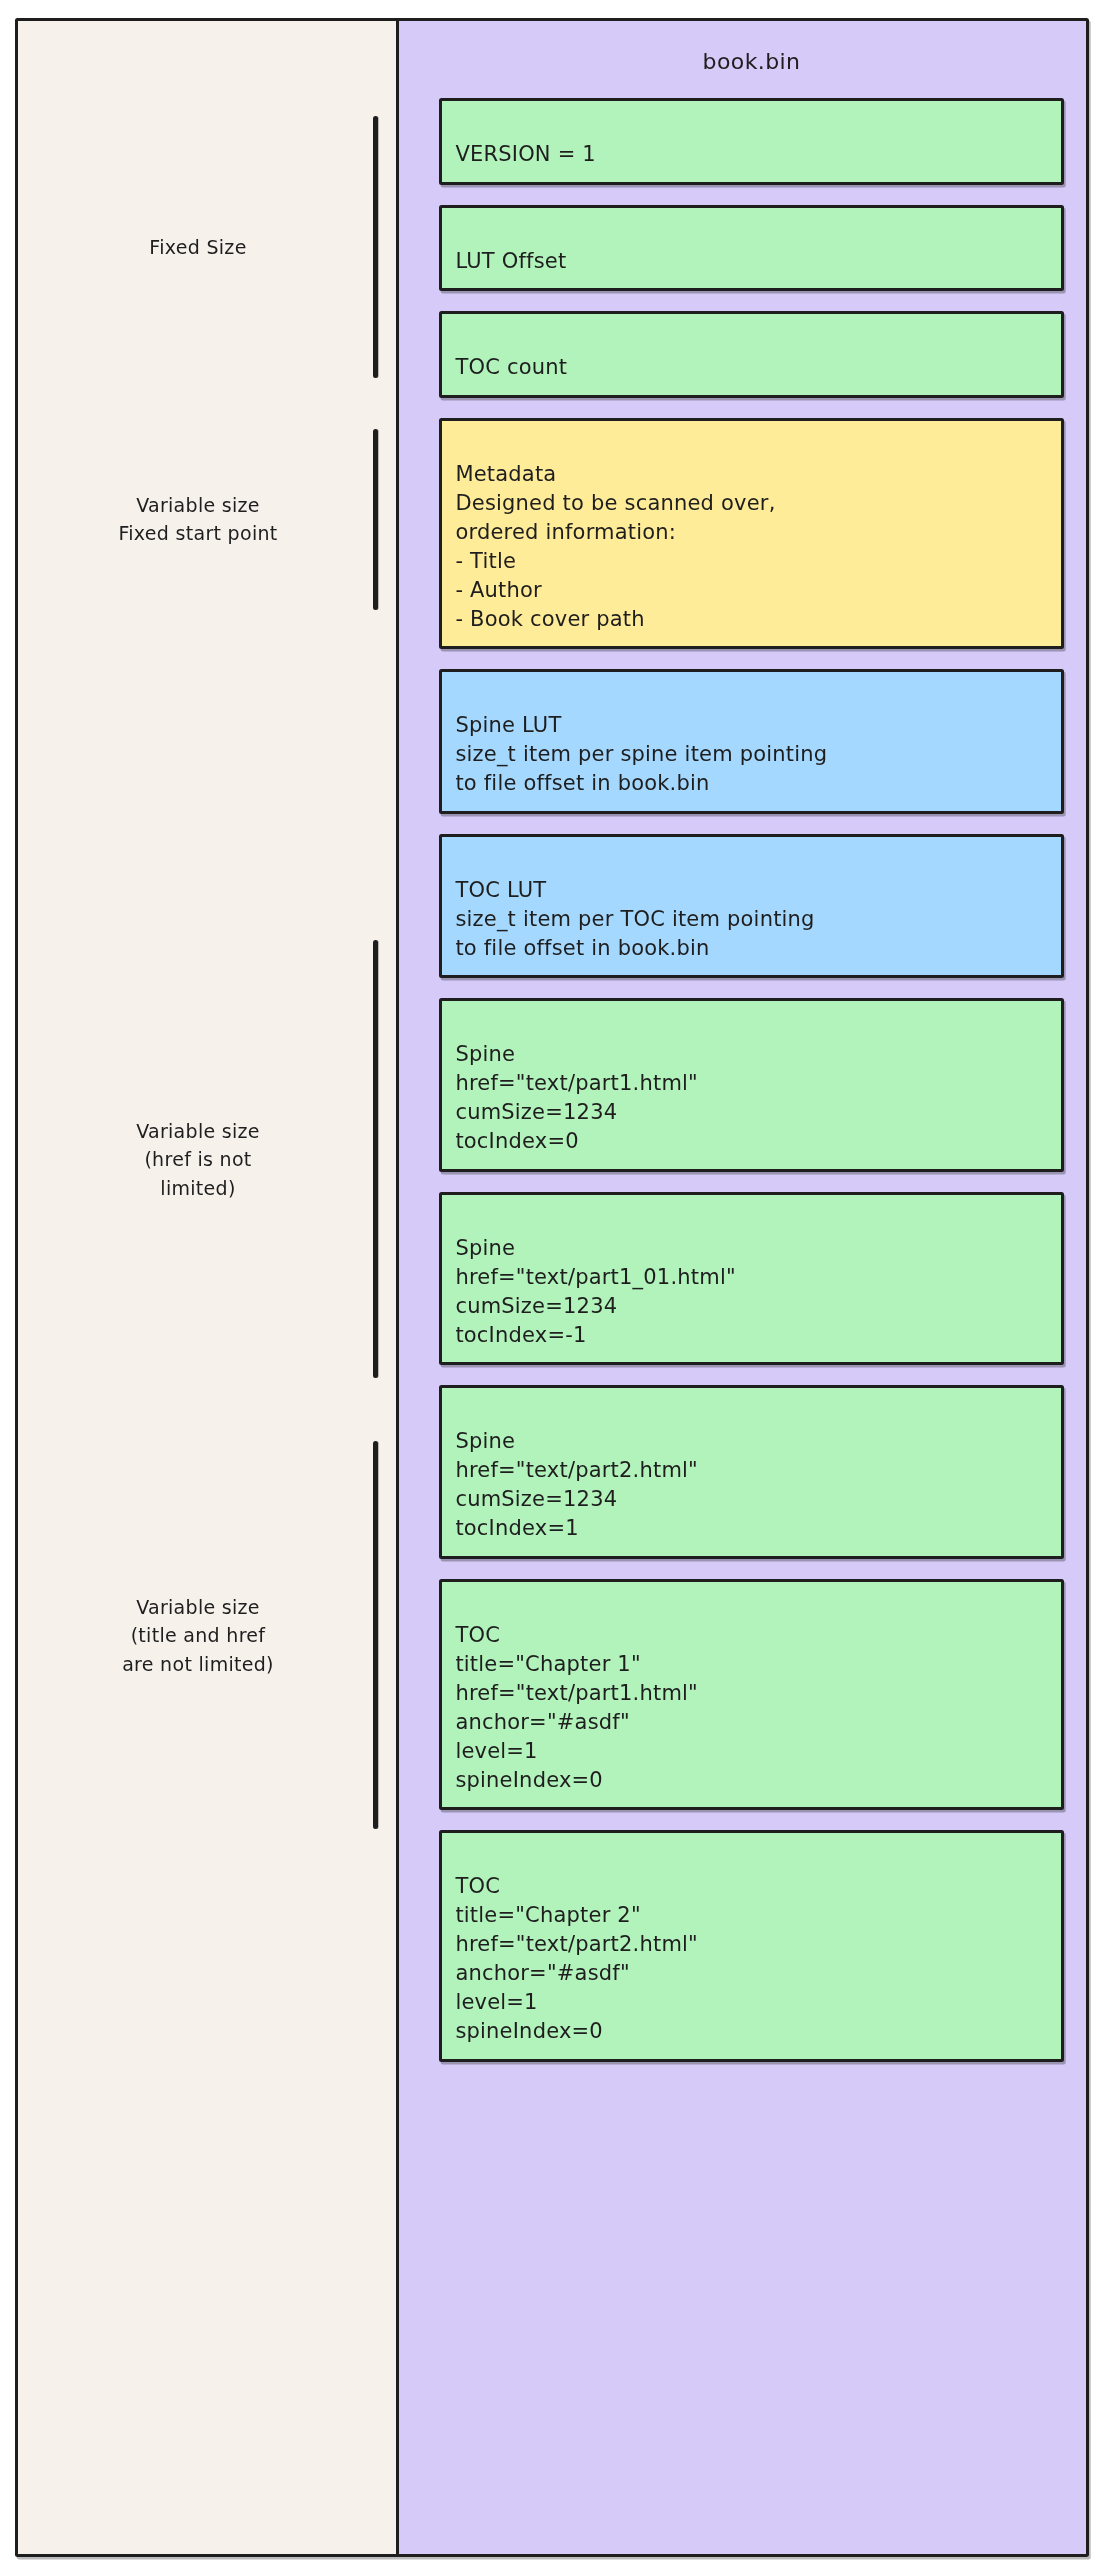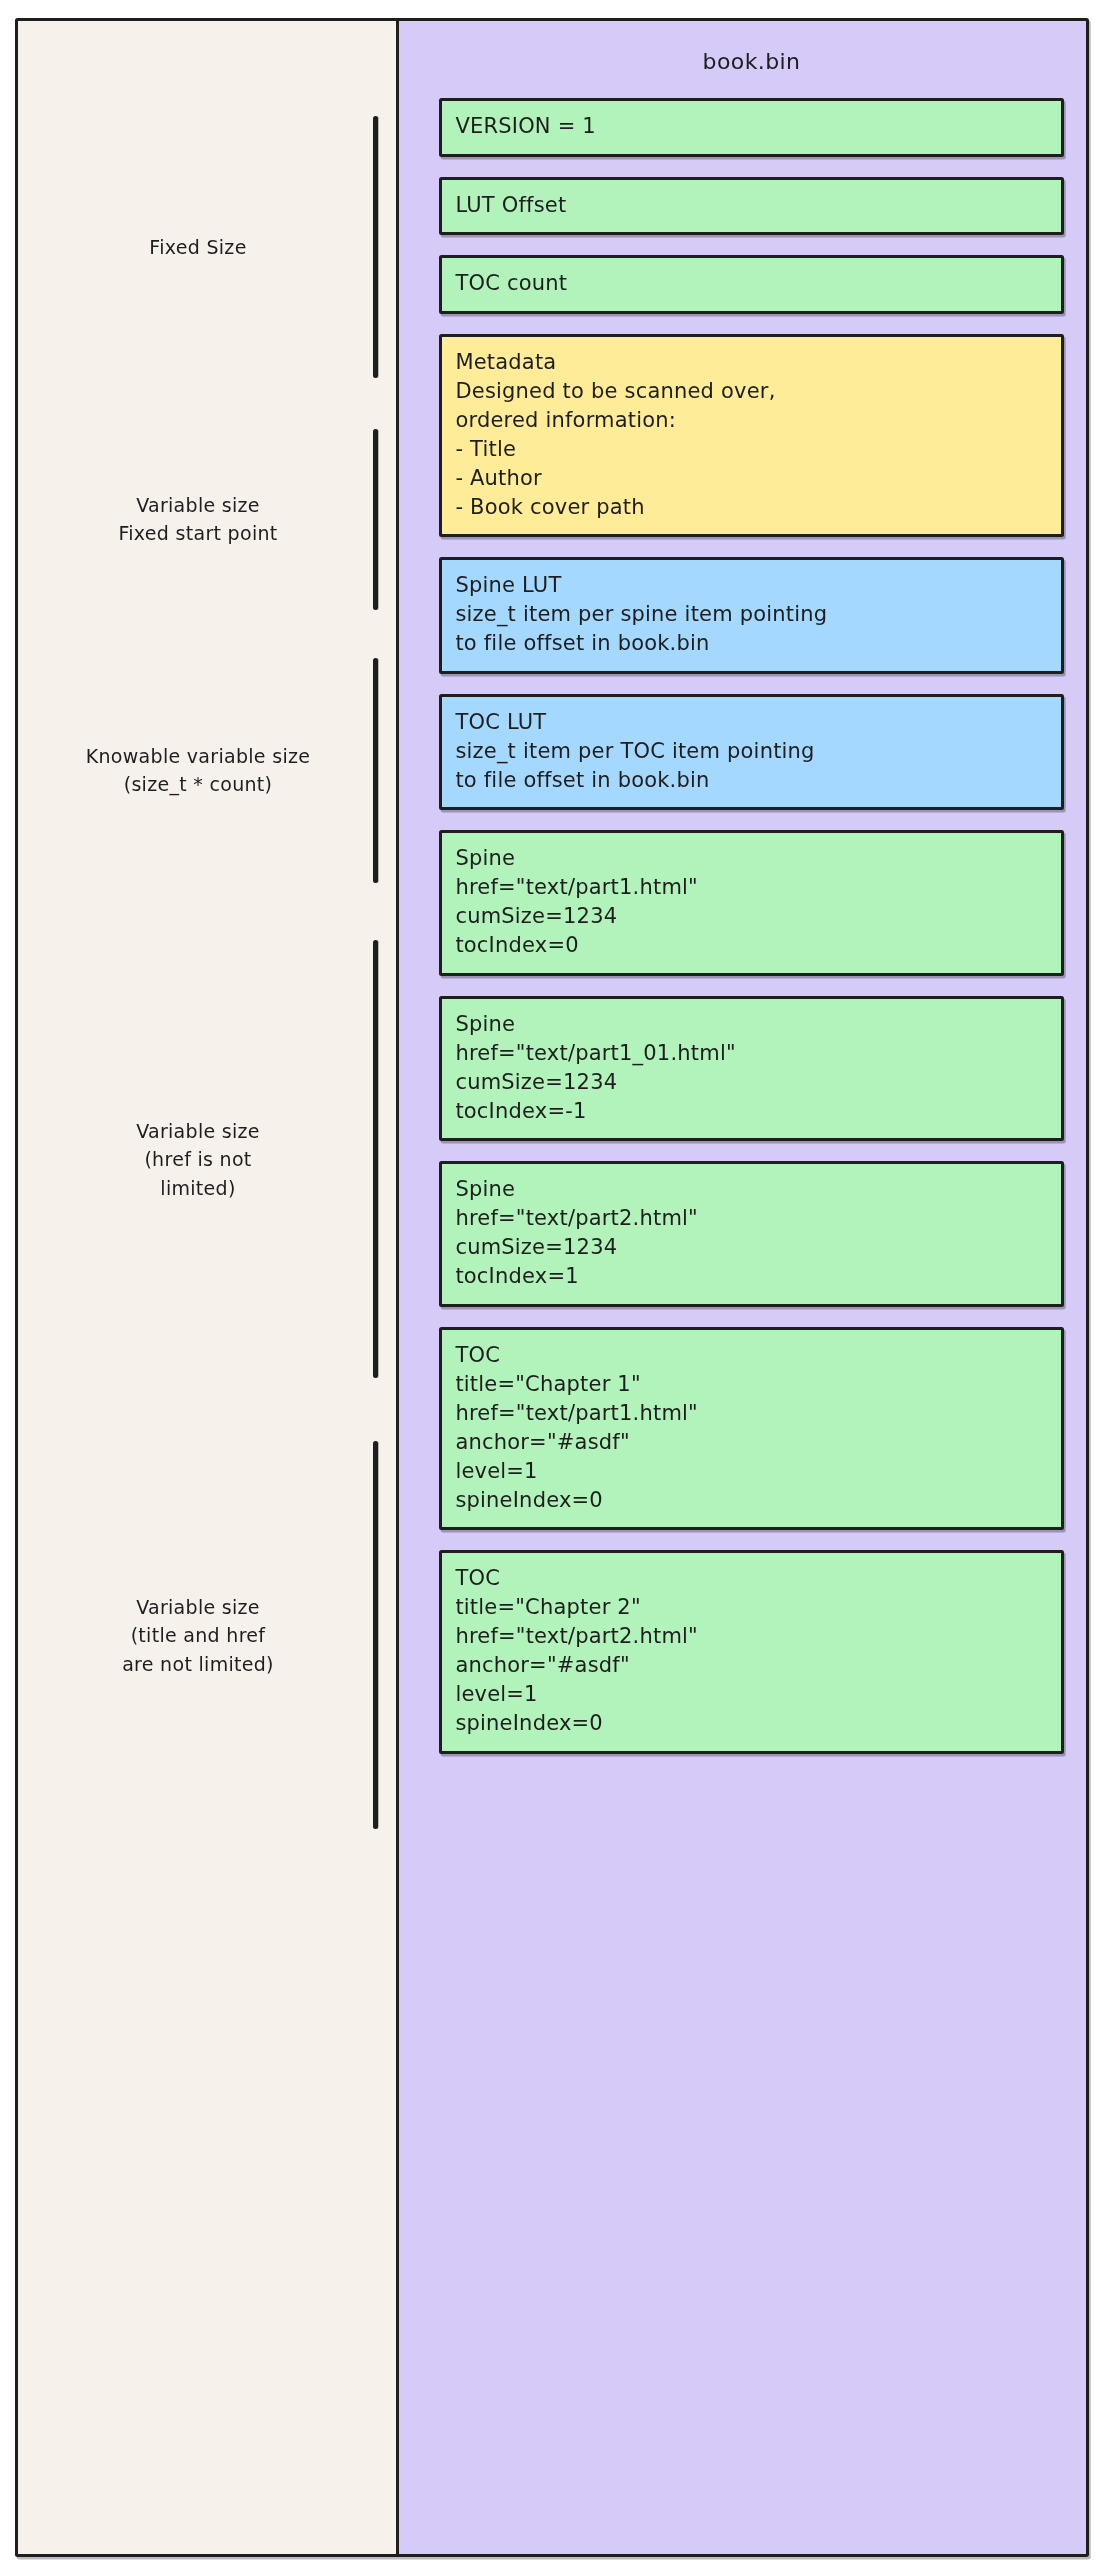--- a/index.html
+++ b/index.html
@@ -101,43 +101,39 @@
   .seg.green  { background: #b2f2bb; }
   .seg.yellow { background: #ffec99; }
   .seg.blue   { background: #a5d8ff; }
 
   .seg-text {
     font-size: 21px;
     line-height: 29px;
     color: #1e1e1e;
     white-space: pre-line;
     letter-spacing: 0.2px;
+    margin-top: 28px;
   }
 </style>
 </head>
 <body>
 
 <div id="page">
 
   <div id="frame">
 
     <div id="left-col">
         <div class="lgroup" style="position: absolute; left: 0px; right: 0px; top: 77px; height: 298px;">
           <div class="lgroup-bar" style="top: 18px; height: 262px;"></div>
           <div class="lgroup-label">Fixed Size</div>
         </div>
         <div class="lgroup" style="position: absolute; left: 0px; right: 0px; top: 395px; height: 206px;">
           <div class="lgroup-bar" style="top: 12.3px; height: 181px;"></div>
           <div class="lgroup-label">Variable size
 Fixed start point</div>
-        </div>
-        <div class="lgroup" style="position: absolute; left: 0px; right: 0px; top: 621px; height: 256px;">
-          <div class="lgroup-bar" style="top: 15.4px; height: 225px;"></div>
-          <div class="lgroup-label">Knowable variable size
-(size_t * count)</div>
         </div>
         <div class="lgroup" style="position: absolute; left: 0px; right: 0px; top: 897px; height: 482px;">
           <div class="lgroup-bar" style="top: 22px; height: 438px;"></div>
           <div class="lgroup-label">Variable size
 (href is not
 limited)</div>
         </div>
         <div class="lgroup" style="position: absolute; left: 0px; right: 0px; top: 1398px; height: 432px;">
           <div class="lgroup-bar" style="top: 22px; height: 388px;"></div>
           <div class="lgroup-label">Variable size

